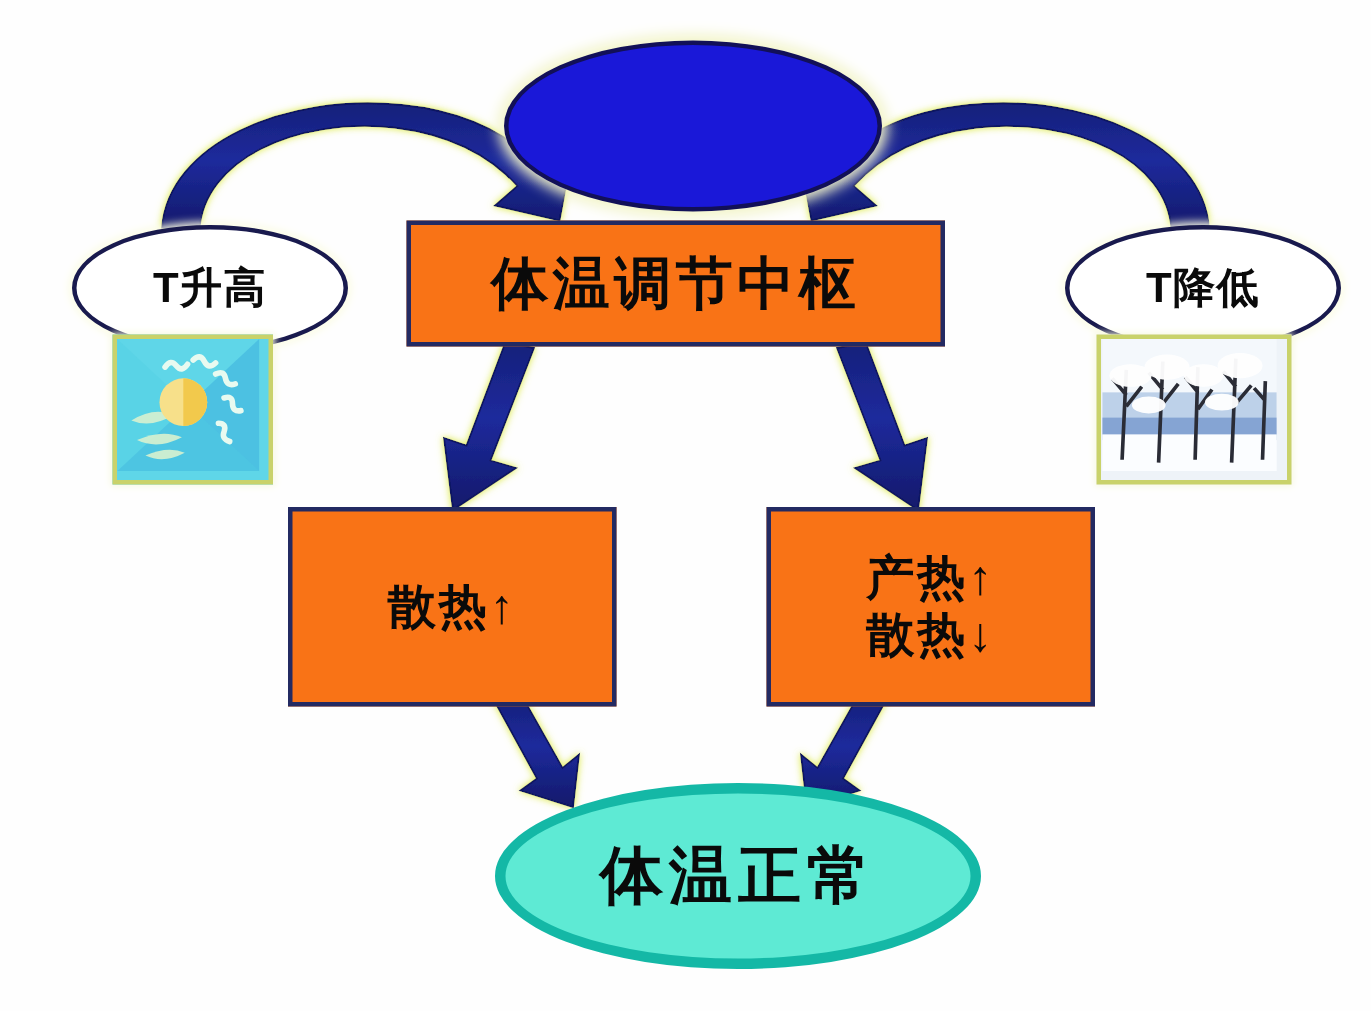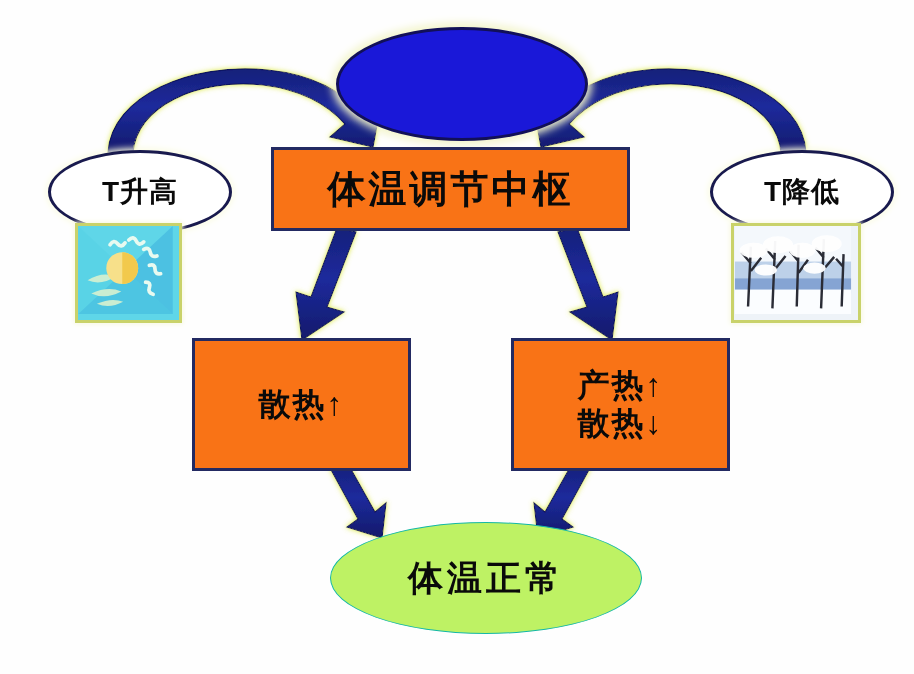--- a/index.html
+++ b/index.html
@@ -110,23 +110,23 @@
   .effect-lines { display: block; }
   .effect-lines span { display: block; white-space: nowrap; }
 
   
   #normal-temp-ellipse {
     left: 330px;
     top: 522px;
     width: 310px;
     height: 110px;
     border-radius: 50%;
-    background: #bef264;
-    border: 1px solid #14b8a6;
-    font-size: 35px;
+    background: #5eead4;
+    border: 7px solid #14b8a6;
+    font-size: 42px;
     letter-spacing: 4px;
     z-index: 4;
   }
 </style>
 </head>
 <body>
 
 <div id="canvas">
 
   <svg class="layer-svg" viewBox="0 0 914 674">

